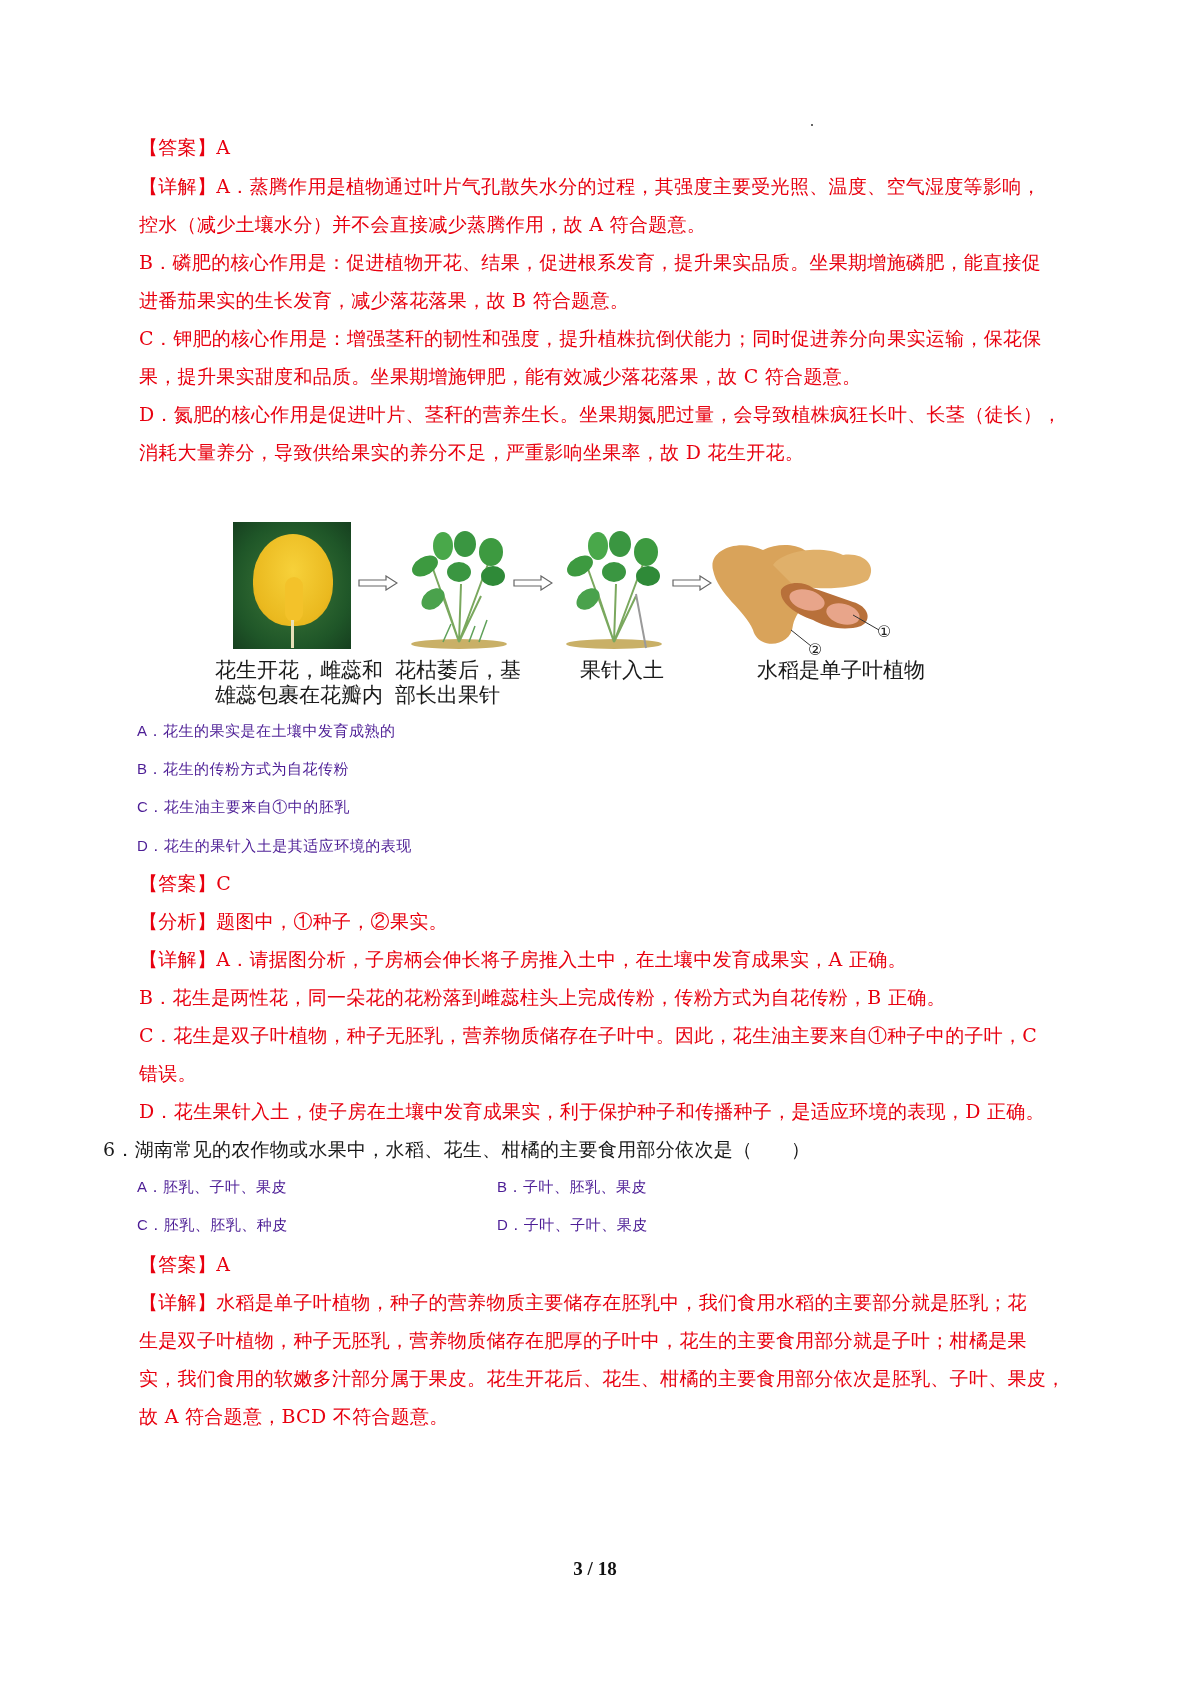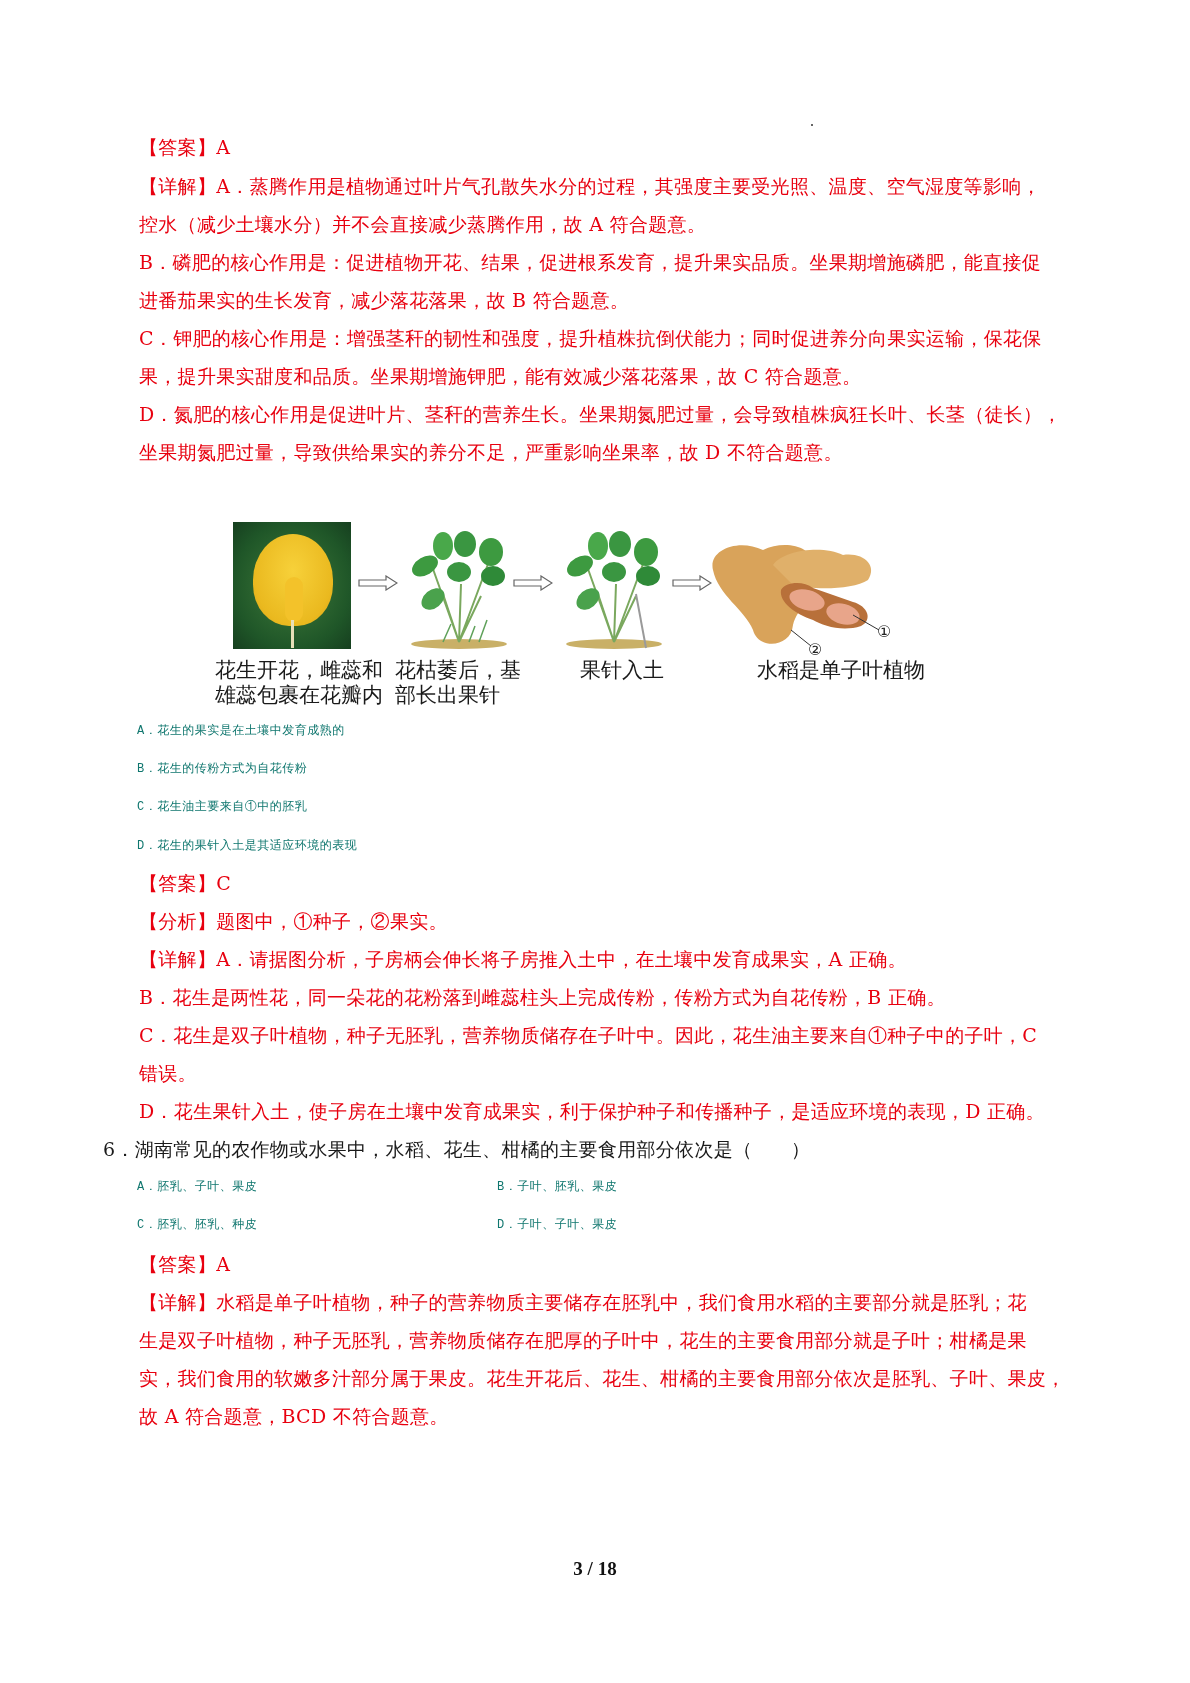--- a/index.html
+++ b/index.html
@@ -2,41 +2,41 @@
 <html><head>
 <meta charset="utf-8">
 <style>
   html, body { margin: 0; padding: 0; background: #ffffff; }
   body { width: 1190px; height: 1683px; position: relative; overflow: hidden;
          font-family: "DejaVu Serif", "Liberation Serif", serif; }
   .page { position: absolute; left: 0; top: 0; width: 1190px; height: 1683px; }
   .line { position: absolute; left: 103px; font-size: 19px; line-height: 24px; white-space: nowrap; letter-spacing: 0.3px; }
   .red { color: #e8000f; margin-left: 36px; }
   .black { color: #1a1a1a; }
-  .opt { position: absolute; font-size: 12px; line-height: 24px; white-space: nowrap; color: #0f766e; font-family: Liberation Mono, monospace; letter-spacing: 0.5px; }
+  .opt { position: absolute; font-size: 15px; line-height: 24px; white-space: nowrap; color: #4c1d95; font-family: Liberation Sans, sans-serif; letter-spacing: 0.5px; }
   .dot { position: absolute; left: 811px; top: 124px; width: 2px; height: 2px; background: #666; }
   .cap { position: absolute; font-size: 21px; line-height: 25px; color: #1a1a1a; font-family: Liberation Serif, serif; white-space: nowrap; }
   .pagenum { position: absolute; top: 1558px; left: 0; width: 1190px; text-align: center; font-weight: bold; font-size: 19px; color: #111; font-family: "Liberation Serif", serif; }
   .arrow { position: absolute; }
 </style>
 </head>
 <body>
 
 <div class="page">
   <div class="dot"></div>
 
   <div class="line red" style="top:135px">【答案】A</div>
   <div class="line red" style="top:174px">【详解】A．蒸腾作用是植物通过叶片气孔散失水分的过程，其强度主要受光照、温度、空气湿度等影响，</div>
   <div class="line red" style="top:212px">控水（减少土壤水分）并不会直接减少蒸腾作用，故 A 符合题意。</div>
   <div class="line red" style="top:250px">B．磷肥的核心作用是：促进植物开花、结果，促进根系发育，提升果实品质。坐果期增施磷肥，能直接促</div>
   <div class="line red" style="top:326px">C．钾肥的核心作用是：增强茎秆的韧性和强度，提升植株抗倒伏能力；同时促进养分向果实运输，保花保</div>
   <div class="line red" style="top:288px">进番茄果实的生长发育，减少落花落果，故 B 符合题意。</div>
   <div class="line red" style="top:364px">果，提升果实甜度和品质。坐果期增施钾肥，能有效减少落花落果，故 C 符合题意。</div>
   <div class="line red" style="top:402px">D．氮肥的核心作用是促进叶片、茎秆的营养生长。坐果期氮肥过量，会导致植株疯狂长叶、长茎（徒长），</div>
-  <div class="line red" style="top:440px">坐果期氮肥过量，导致供给果实的养分不足，严重影响坐果率，故 D 不符合题意。</div>
+  <div class="line red" style="top:440px">消耗大量养分，导致供给果实的养分不足，严重影响坐果率，故 D 花生开花。</div>
 
 
   <div style="position:absolute;left:215px;top:518px;width:740px;height:190px;">
 
     <div style="position:absolute;left:18px;top:4px;width:118px;height:127px;background:radial-gradient(ellipse at 50% 50%, #3f7a3a 0%, #1f5628 70%, #163f1f 100%);">
       <div style="position:absolute;left:20px;top:12px;width:80px;height:92px;border-radius:50% 50% 45% 45%;background:radial-gradient(ellipse at 50% 40%, #f7d13a 0%, #eab91f 70%, #d79e14 100%);"></div>
       <div style="position:absolute;left:52px;top:55px;width:18px;height:45px;border-radius:9px;background:#f3c22a;"></div>
       <div style="position:absolute;left:58px;top:98px;width:3px;height:28px;background:#e6e0b8;"></div>
     </div>
 

